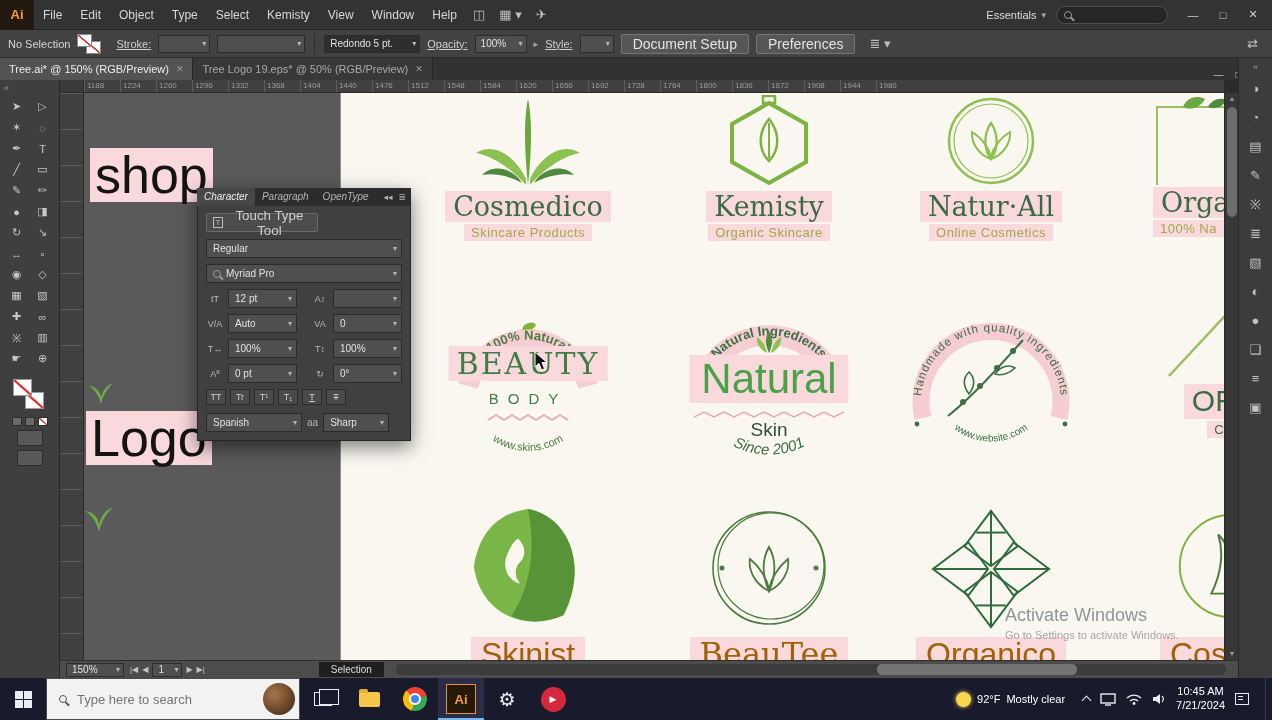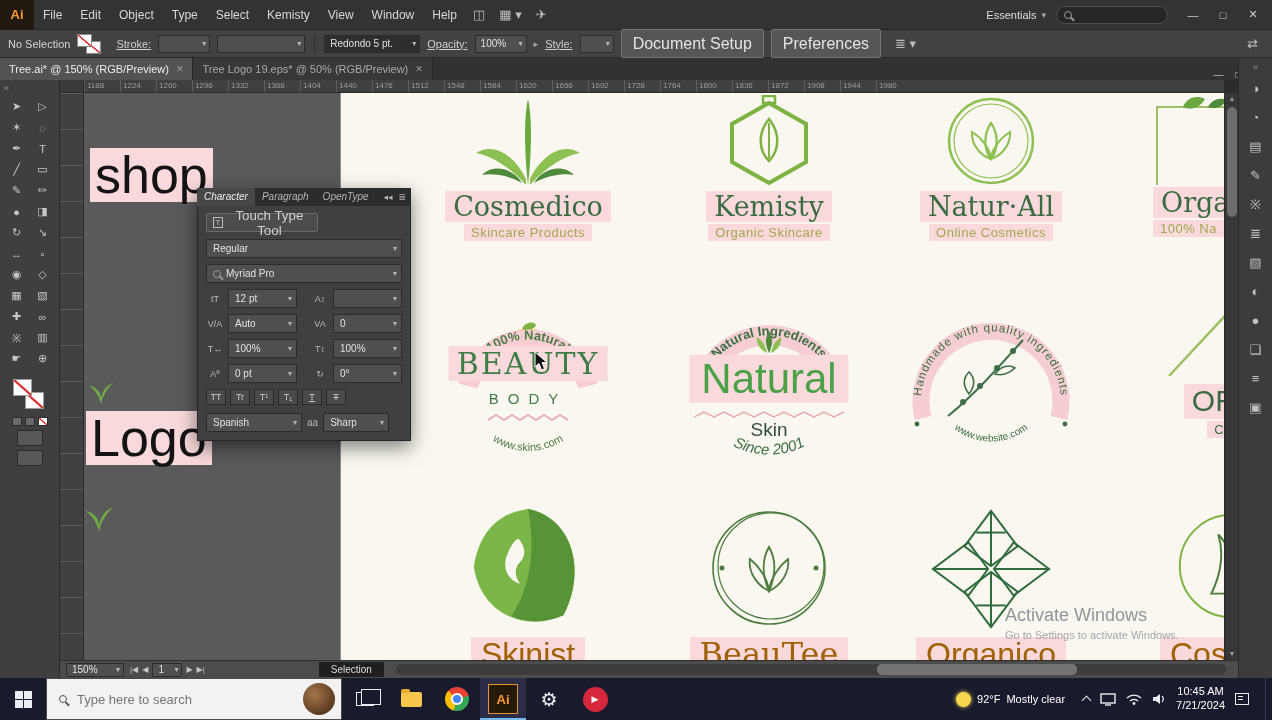--- a/index.html
+++ b/index.html
@@ -34,21 +34,21 @@
   .sw{position:absolute;width:15px;height:13px;border:1px solid #8a8a8a;
       background:linear-gradient(to top right,#fff 44%,#d33 47%,#d33 53%,#fff 56%);}
   .sw.fill{left:0;top:1px;z-index:2;} .sw.stroke{left:9px;top:8px;}
   .ulabel{text-decoration:underline;color:#cfcfcf;}
   .sel{position:relative;height:18px;background:#4f4f4f;border:1px solid #2c2c2c;color:#e0e0e0;
        font-size:10px;display:flex;align-items:center;padding:0 14px 0 5px;}
   .sel::after{content:"▾";position:absolute;right:3px;top:50%;transform:translateY(-55%);
               font-size:8px;color:#b9b9b9;}
   .sel.dark{background:#2e2e2e;}
   .sep{width:1px;height:20px;background:#2e2e2e;margin:0 2px;}
-  .btn{height:29px;padding:8px 11px;font-size:16px;background:#565656;border:1px solid #757575;
+  .btn{height:20px;padding:8px 11px;font-size:14px;background:#565656;border:1px solid #757575;
        border-radius:2px;color:#e4e4e4;display:flex;align-items:center;}
   .cb-right{margin-left:auto;display:flex;gap:14px;padding-right:6px;color:#bbb;font-size:13px;}
 
   
   .tabbar{position:absolute;left:0;top:58px;width:1272px;height:22px;background:#323232;display:flex;align-items:flex-end;}
   .tab{height:22px;display:flex;align-items:center;gap:7px;padding:0 9px;font-size:11px;
        border-right:1px solid #262626;color:#a9a9a9;background:#383838;}
   .tabs-wrap{display:flex;}
   .tabs-wrap .tab:first-child{background:#535353;color:#ececec;}
   .tab-close{font-size:9px;color:#9a9a9a;}
@@ -156,21 +156,21 @@
   .tool-hint{margin-left:108px;background:#1f1f1f;color:#dedede;padding:2px 12px;font-size:10px;}
   .h-track{flex:1;height:11px;background:#3c3c3c;border-radius:5px;margin:0 6px;position:relative;}
   .h-thumb{position:absolute;left:58%;width:200px;height:11px;background:#747474;border-radius:5px;}
 
   
   .taskbar{position:absolute;left:0;top:678px;width:1272px;height:42px;background:#191b2d;
            display:flex;align-items:center;}
   .start{width:46px;height:42px;display:flex;align-items:center;justify-content:center;}
   .winlogo{display:grid;grid-template-columns:8px 8px;grid-template-rows:8px 8px;gap:1px;}
   .winlogo span{background:#e9eef2;}
-  .tb-search{width:296px;height:42px;background:#f2f2f2;border:1px solid #4a4a4a;display:flex;
+  .tb-search{width:254px;height:42px;background:#f2f2f2;border:1px solid #4a4a4a;display:flex;
              align-items:center;gap:8px;padding:0 6px 0 12px;}
   .tb-search .mag{border-color:#555;} .tb-search .mag::after{background:#555;}
   .tb-search input{border:none;background:transparent;outline:none;font-size:13px;color:#333;flex:1;
                    font-family:"Liberation Sans",sans-serif;}
   .tb-avatar{width:32px;height:32px;border-radius:50%;flex:none;
              background:radial-gradient(circle at 35% 35%,#a5764c,#5d3c22 70%,#3a2414);}
   .tb-icons{display:flex;height:42px;}
   .tb-btn{width:46px;height:42px;display:flex;align-items:center;justify-content:center;background:none;border:none;padding:0;}
   .taskview{position:relative;width:18px;height:14px;border:1px solid #e9eef2;}
   .taskview::after{content:"";position:absolute;left:4px;top:-4px;width:18px;height:14px;border:1px solid #e9eef2;background:#191b2d;}

